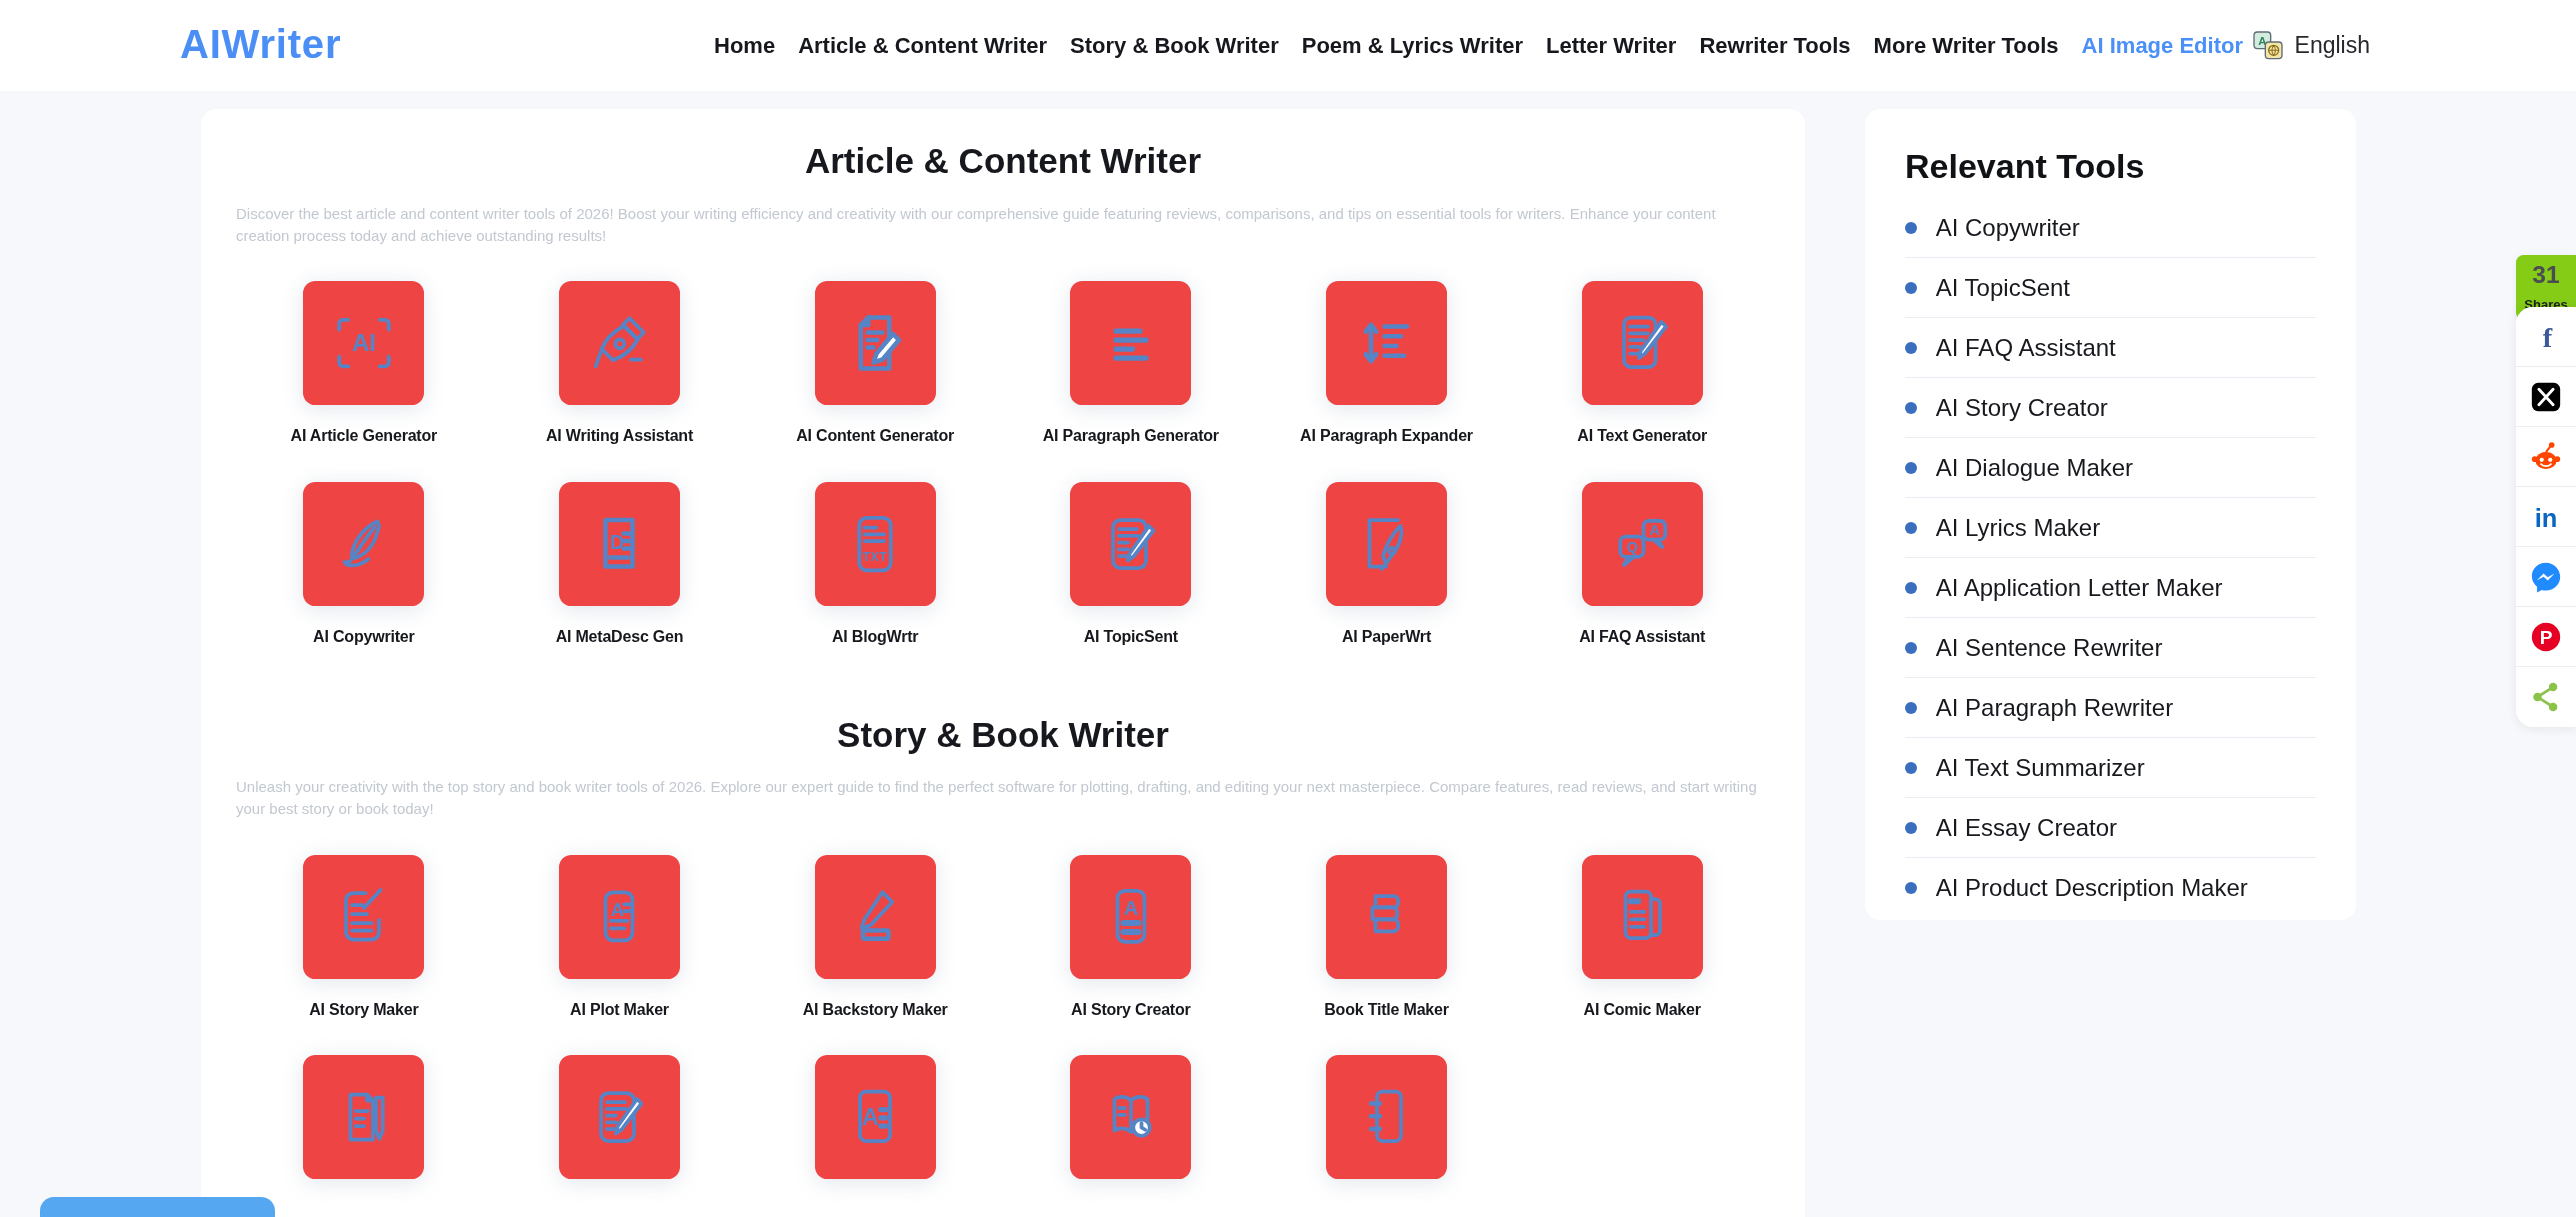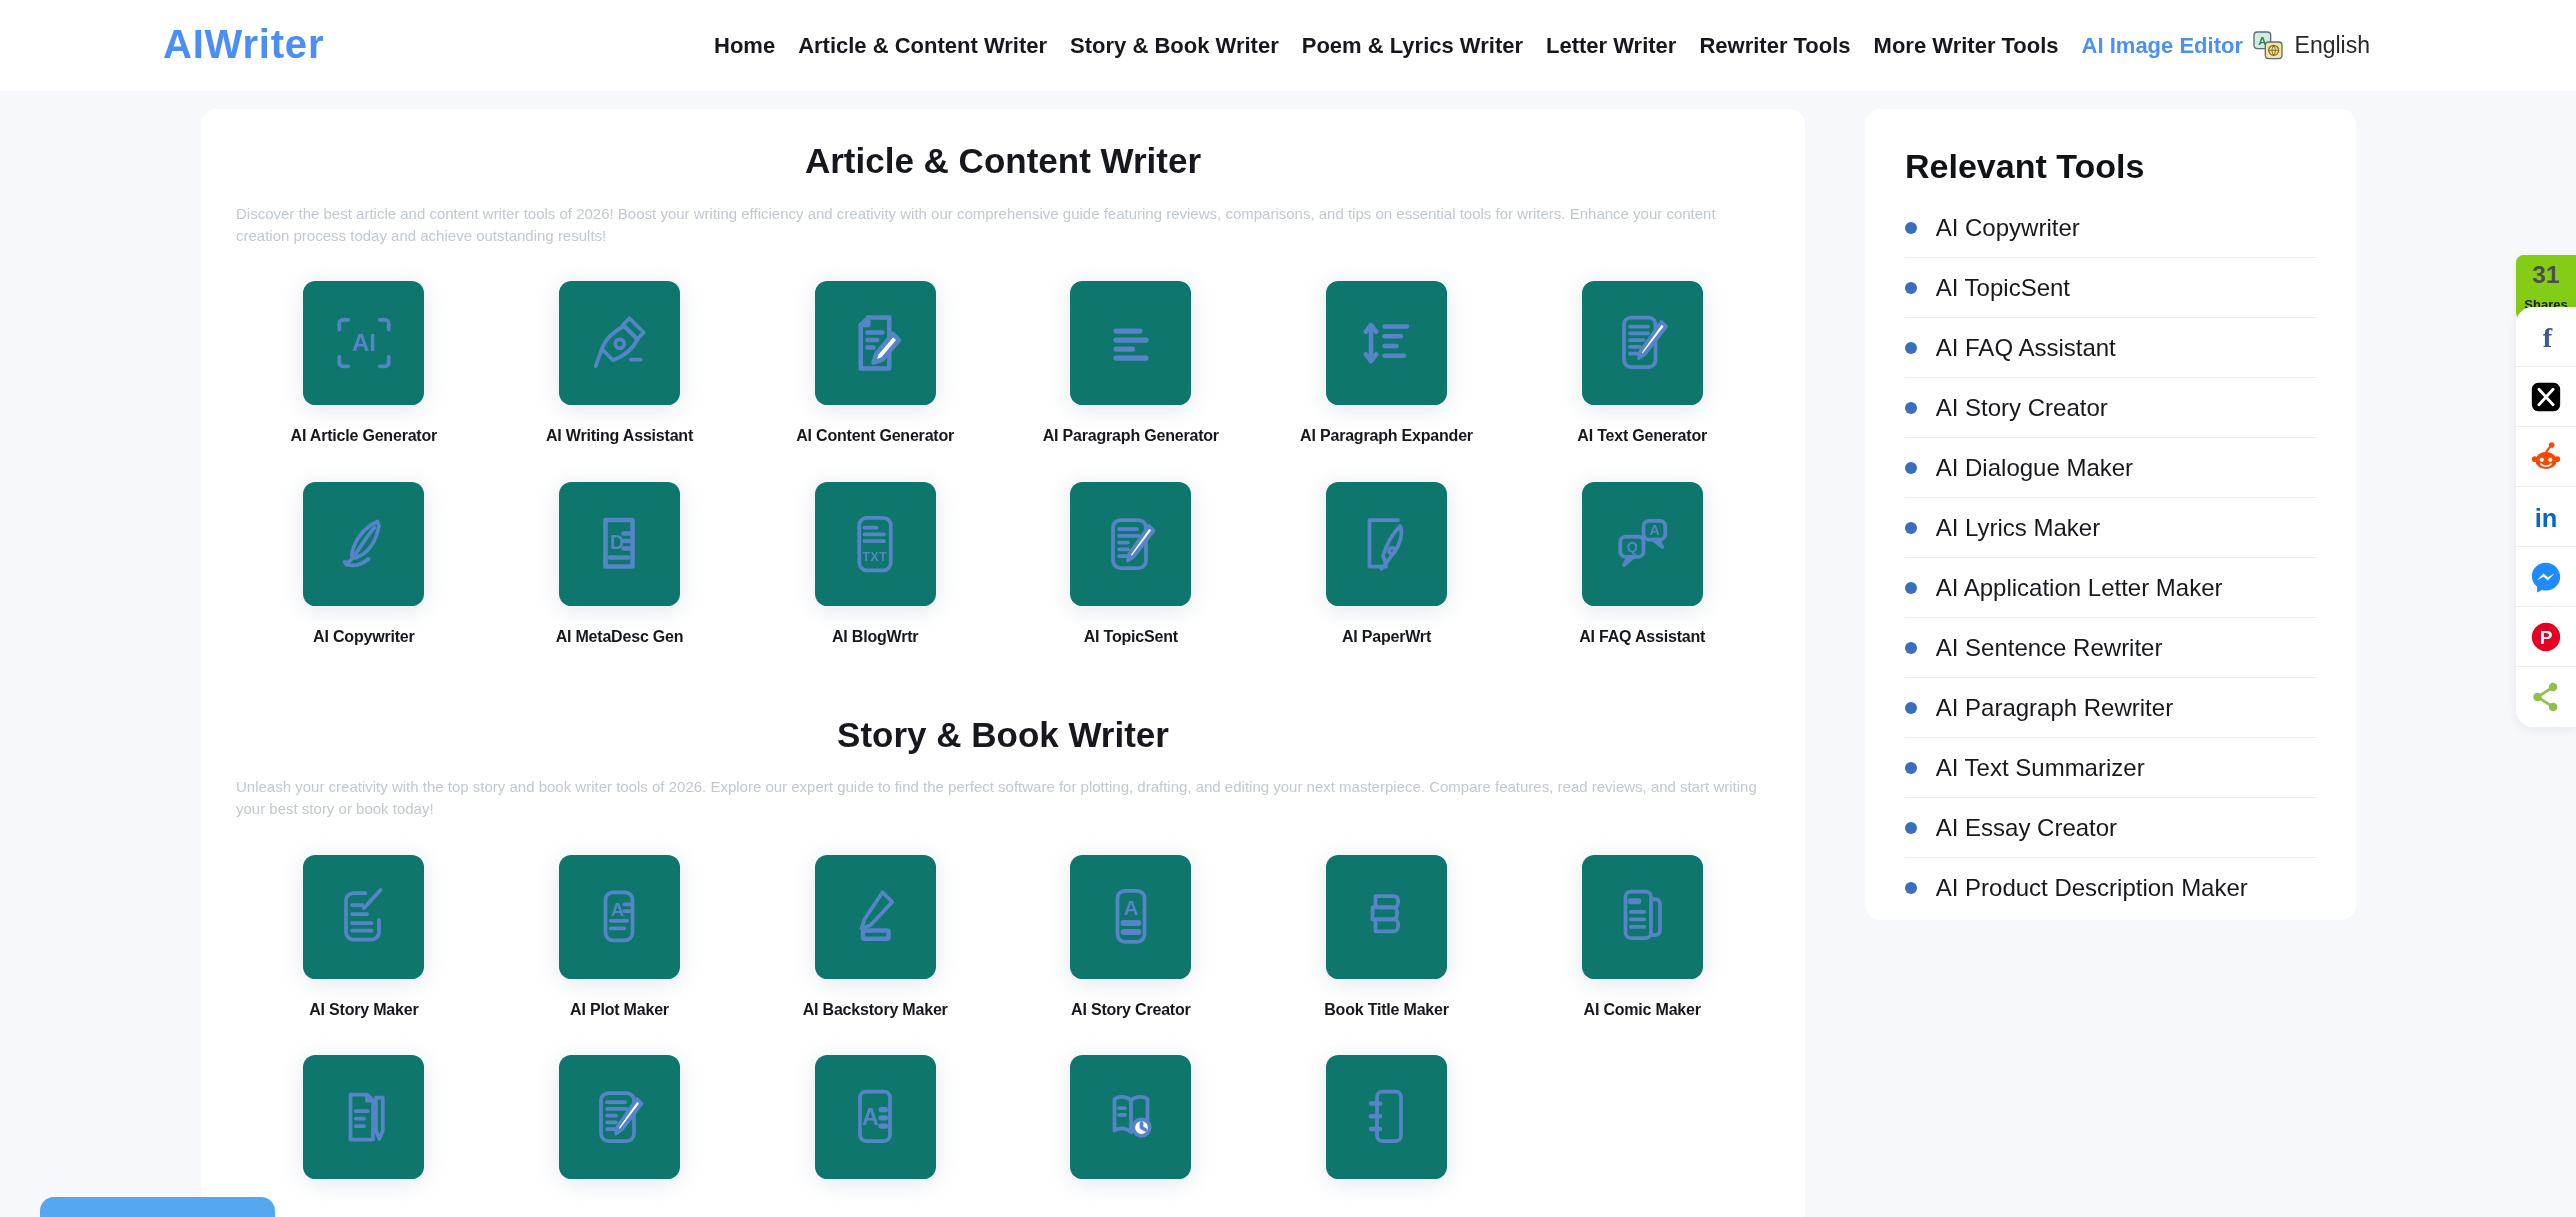--- a/index.html
+++ b/index.html
@@ -1,37 +1,37 @@
 <!DOCTYPE html>
 <html style="font-size:12.3px"><head>
 <meta charset="utf-8">
 <style>
   * { margin:0; padding:0; box-sizing:border-box; }
   html,body { width:2576px; height:1217px; overflow:hidden; background:#f7f8fb;
     font-family:"Liberation Sans", sans-serif; position:relative; }
 
   
   .navbar { position:absolute; top:0; left:0; width:2576px; height:91px; background:#ffffff; z-index:20; }
-  .logo { position:absolute; left:163px; top:21.5px; font-size:40px; font-weight:800;
+  .logo { position:absolute; left:180px; top:21.5px; font-size:40px; font-weight:800;
     color:#4a8ef6; letter-spacing:0.8px; cursor:pointer; }
   .nav-links { position:absolute; left:714px; top:0; height:91px; display:flex; align-items:center; gap:23px; }
   .nav-link { font-size:22px; font-weight:700; color:#16181d; white-space:nowrap; cursor:pointer; }
   .nav-link.accent { color:#4a90f7; }
   .lang { position:absolute; right:206px; top:0; height:91px; display:flex; align-items:center; gap:10.7px; cursor:pointer; }
   .lang-label { font-size:23px; color:#26282e; font-weight:500; }
 
   
   .main-card { position:absolute; left:201px; top:109px; width:1604px; height:1458px;
     background:#fff; border-radius:15.4px; padding:32px 35px; }
   .section-title { text-align:center; font-size:35px; font-weight:700; color:#16181d; }
   .section-title.second { margin-top:66px; }
   .section-desc { margin-top:21.5px; font-size:15px; line-height:1.48; color:#c2c8d0; font-weight:500; }
   .tools-grid { display:grid; grid-template-columns:repeat(6,1fr); row-gap:35px; margin-top:34px; }
   .tool-cell { display:flex; flex-direction:column; align-items:center; cursor:pointer; }
-  .tile { width:121px; height:124px; background:#0f766e; border-radius:12.3px;
+  .tile { width:121px; height:124px; background:#ef4444; border-radius:12.3px;
     box-shadow:0 3.1px 21.5px rgba(108,128,160,.20); display:flex; align-items:center; justify-content:center; }
   .tool-icon { width:72px; height:72px; }
   .tool-label { margin-top:20px; font-size:16px; font-weight:700; color:#16181d; text-align:center;
     line-height:1.4; max-width:258px; letter-spacing:-0.2px; }
   .tool-label.narrow { max-width:177px; }
 
   
   .sidebar-card { position:absolute; left:1865px; top:109px; width:491px; height:811px;
     background:#fff; border-radius:15.4px; padding:38px 40px; }
   .sidebar-title { font-size:34px; font-weight:700; color:#101216; margin-bottom:12.3px; }

